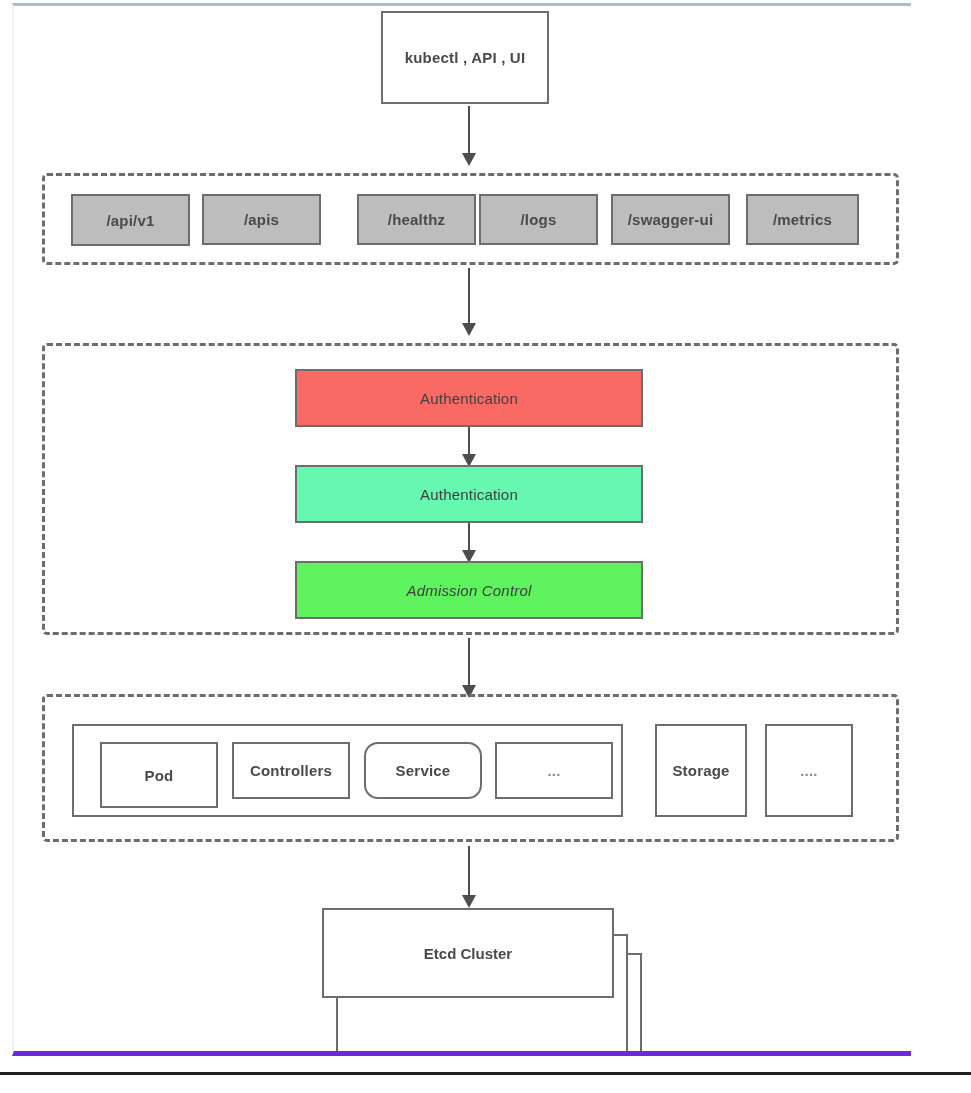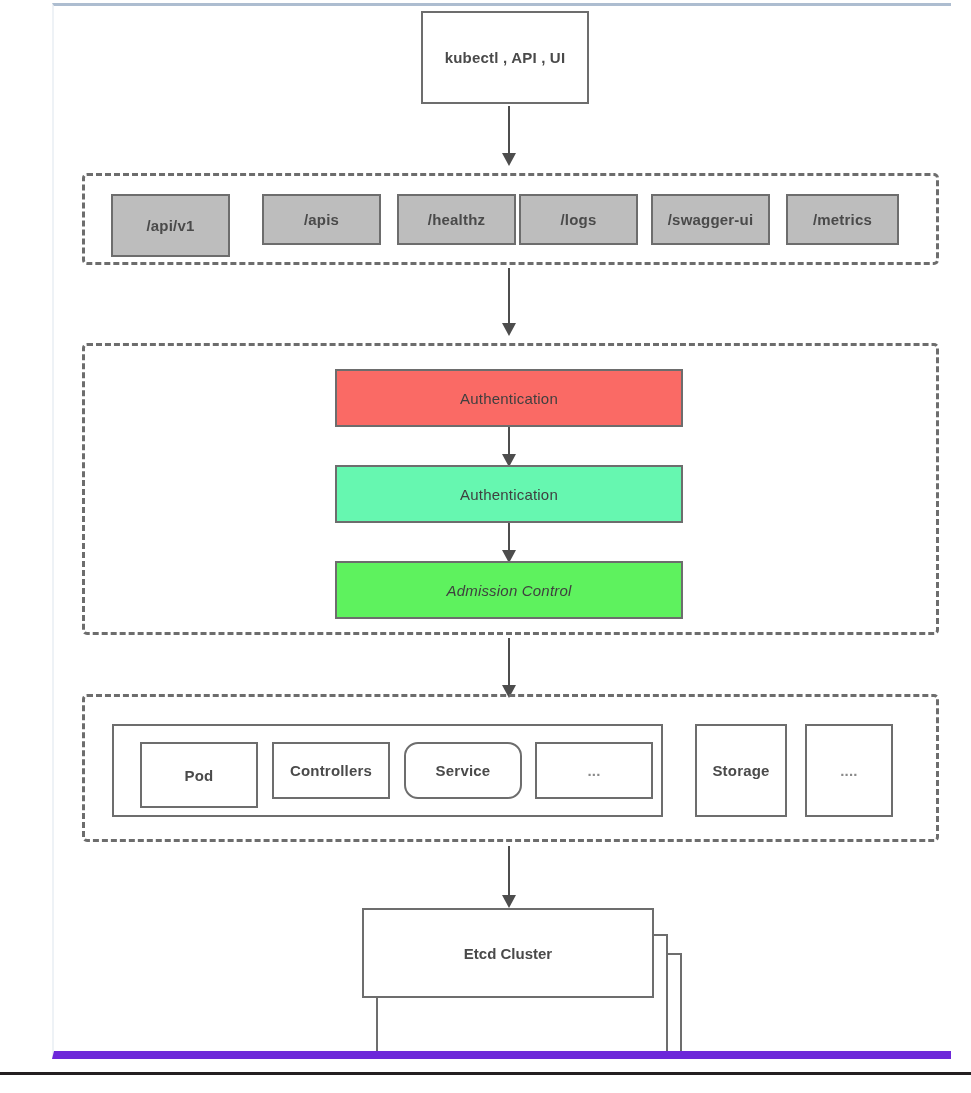--- a/index.html
+++ b/index.html
@@ -24,23 +24,22 @@
 
   #canvas {
     position: absolute;
     left: 12px;
     top: 3px;
     width: 897px;
     height: 1045px;
     background: #ffffff;
     border-top: 3px solid #adbdd0;
     border-left: 2px solid #eef2f6;
-    border-bottom: 8px solid #6d28d9;
+    border-bottom: 5px solid #6d28d9;
     overflow: hidden;
-    margin-left: 40px;
   }
 
   #bottom-rule {
     position: absolute;
     left: 0;
     top: 1072px;
     width: 971px;
     height: 3px;
     background: #231f20;
   }
@@ -143,24 +142,24 @@
       <span>kubectl , API , UI</span>
     </div>
 
     <div class="arrow" style="left:455px; top:100px; height:60px;">
       <div class="shaft" style="height:47px;"></div>
       <div class="head"></div>
     </div>
 
     <div class="group" style="left:28px; top:167px; width:857px; height:92px;"></div>
 
-    <div class="node endpoint" style="left:57px; top:188px; width:119px; height:63px;">
+    <div class="node endpoint" style="left:57px; top:188px; width:119px; height:52px;">
       <span>/api/v1</span>
     </div>
-    <div class="node endpoint" style="left:208px; top:188px; width:119px; height:51px;">
+    <div class="node endpoint" style="left:188px; top:188px; width:119px; height:51px;">
       <span>/apis</span>
     </div>
     <div class="node endpoint" style="left:343px; top:188px; width:119px; height:51px;">
       <span>/healthz</span>
     </div>
     <div class="node endpoint" style="left:465px; top:188px; width:119px; height:51px;">
       <span>/logs</span>
     </div>
     <div class="node endpoint" style="left:597px; top:188px; width:119px; height:51px;">
       <span>/swagger-ui</span>

